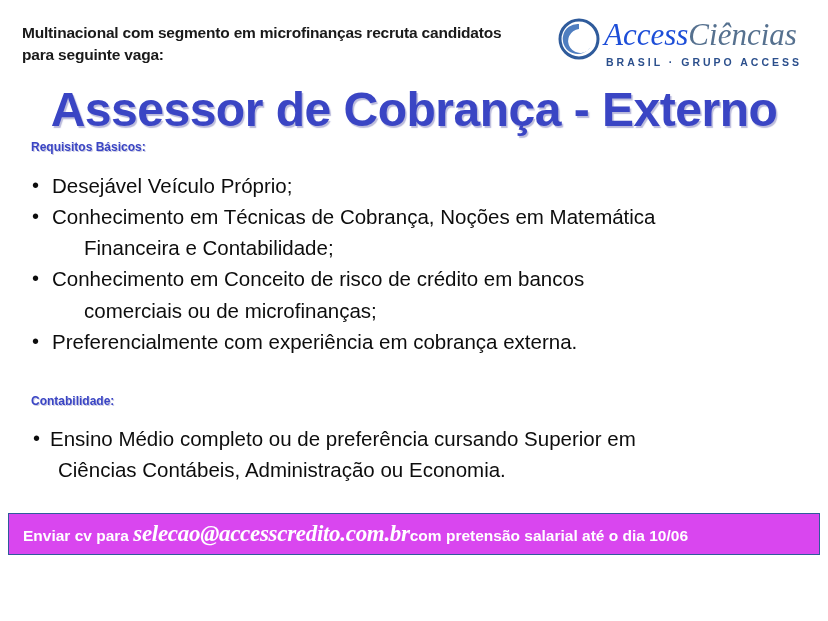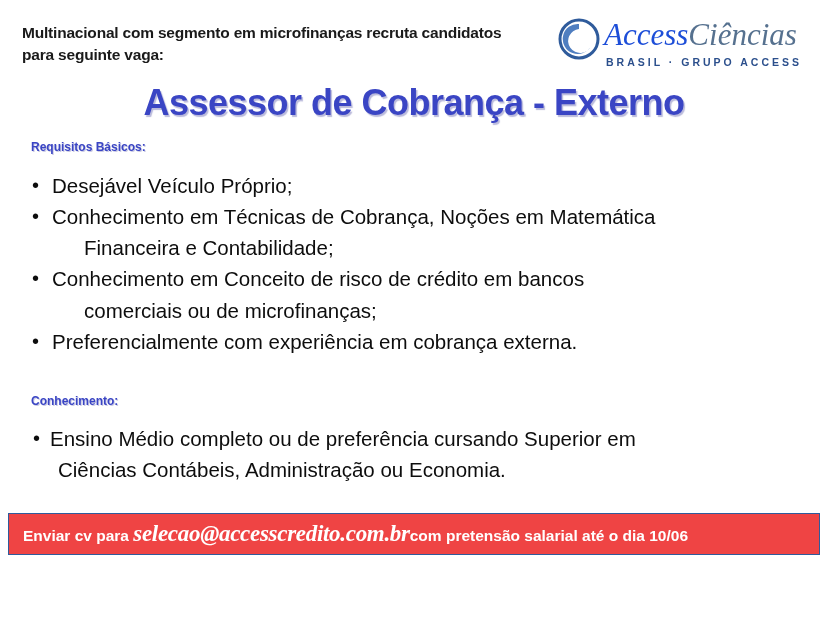--- a/index.html
+++ b/index.html
@@ -87,21 +87,21 @@
     white-space: nowrap;
   }
 
   
   .title {
     position: absolute;
     top: 82px;
     left: 0;
     width: 828px;
     text-align: center;
-    font-size: 36px;
+    font-size: 48px;
     font-weight: bold;
     color: #3a45c4;
     letter-spacing: -0.5px;
     text-shadow: 1.5px 1.5px 1px rgba(130,130,190,0.55);
   }
 
   
   .section-heading {
     position: absolute;
     font-size: 12px;
@@ -143,21 +143,21 @@
   }
   .sec2 .cont { padding-left: 8px; }
 
   
   .footer {
     position: absolute;
     left: 8px;
     top: 513px;
     width: 812px;
     height: 42px;
-    background: #ef4444;
+    background: #d946ef;
     border: 1px solid #2f5b9b;
     display: flex;
     align-items: center;
     box-sizing: border-box;
   }
   .footer-inner {
     padding-left: 14px;
     color: #ffffff;
     white-space: nowrap;
     font-size: 15.5px;
@@ -211,21 +211,21 @@
     </div>
     <div class="bullet">
       <div>Conhecimento em Conceito de risco de crédito em bancos</div>
       <div class="cont">comerciais ou de microfinanças;</div>
     </div>
     <div class="bullet">
       <div>Preferencialmente com experiência em cobrança externa.</div>
     </div>
   </div>
 
-  <div class="section-heading sec2-heading">Conhecimento:</div>
+  <div class="section-heading sec2-heading">Contabilidade:</div>
   <div class="bullets sec2-bullets sec2">
     <div class="bullet">
       <div>Ensino Médio completo ou de preferência cursando Superior em</div>
       <div class="cont">Ciências Contábeis, Administração ou Economia.</div>
     </div>
   </div>
 
   <div class="footer">
     <div class="footer-inner">
       <span class="footer-pre">Enviar cv para </span><span class="footer-email">selecao@accesscredito.com.br</span><span class="footer-post">com pretensão salarial até o dia 10/06</span>

